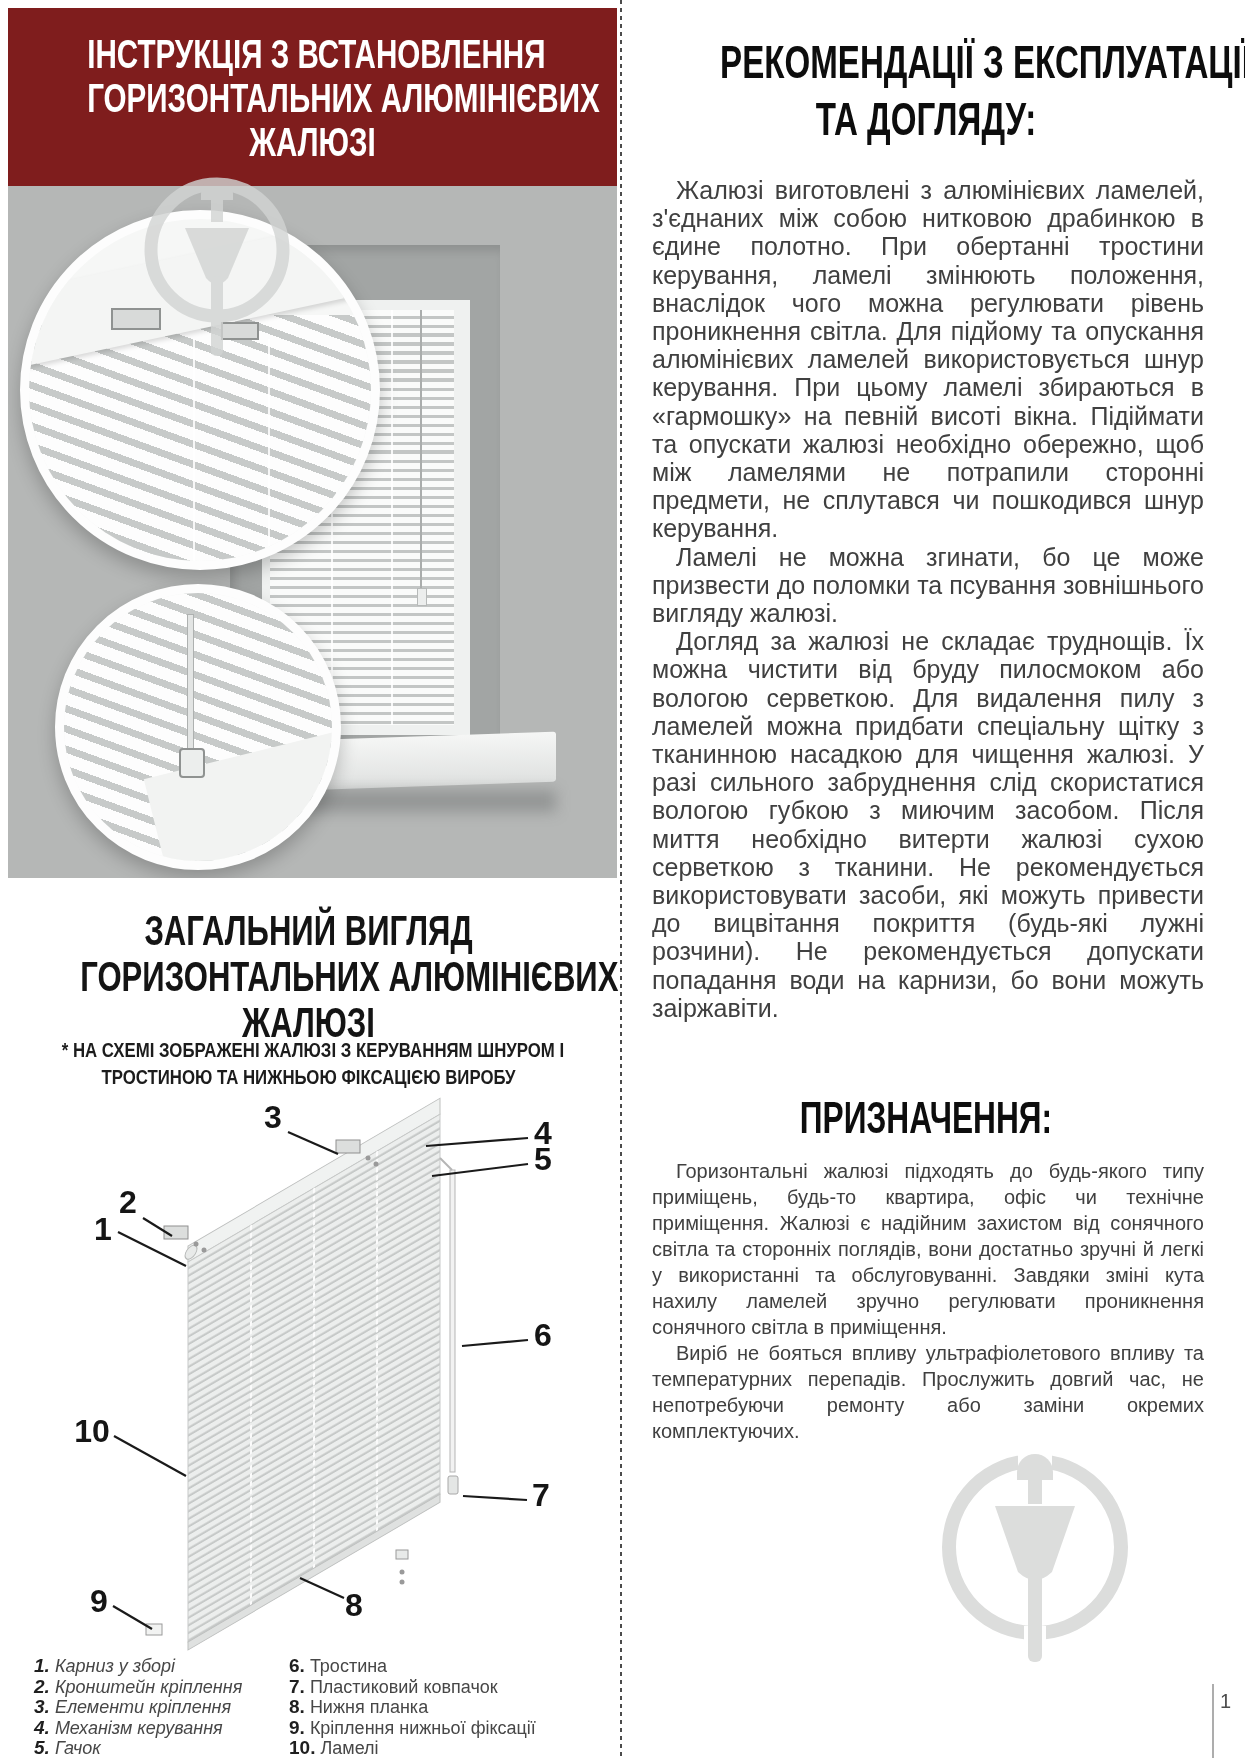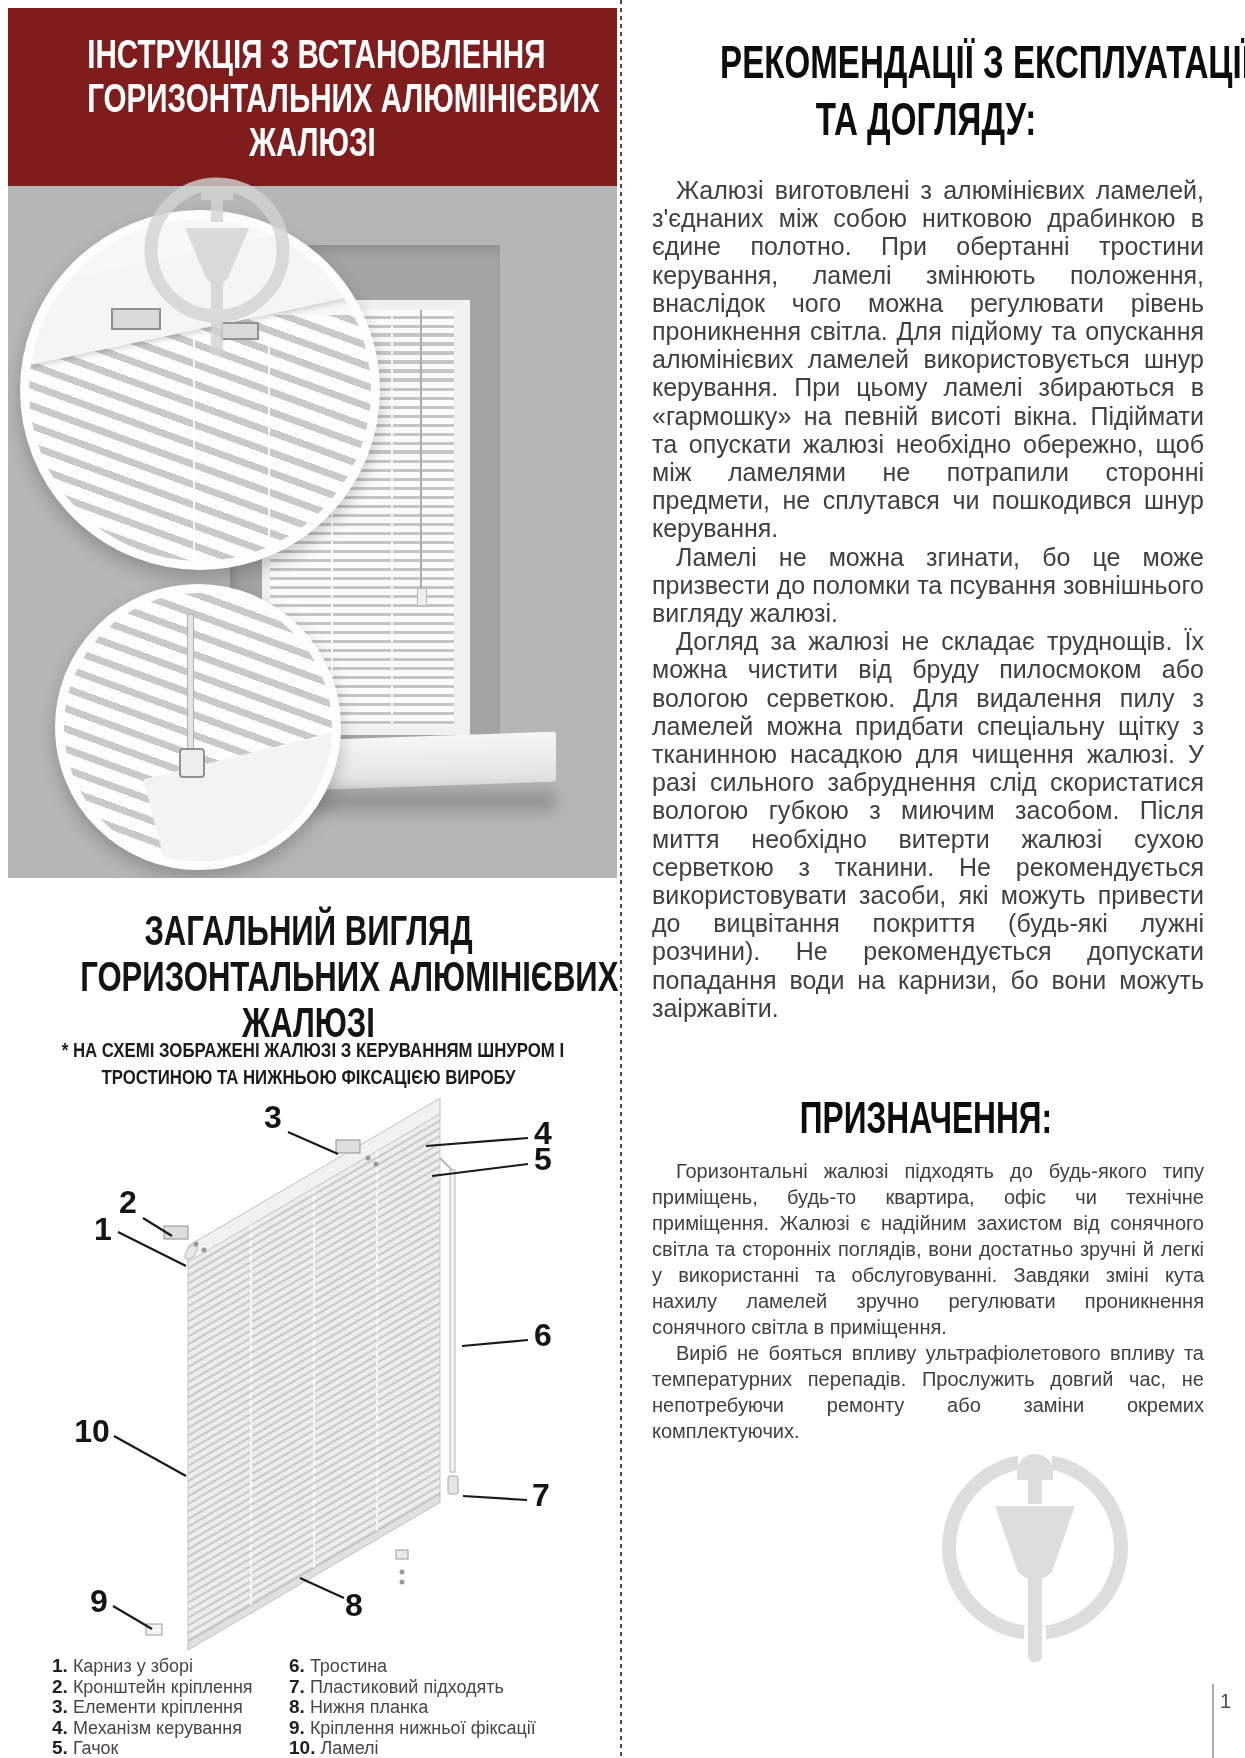--- a/index.html
+++ b/index.html
@@ -40,21 +40,21 @@
   .ovw-title{left:0;top:908px;width:617px;text-align:center;color:#141414;font-weight:700;
              font-size:42px;line-height:46px;transform:scaleX(.74);transform-origin:50% 50%;white-space:nowrap;}
   .note{left:0;top:1036px;width:617px;text-align:center;color:#1c1c1c;font-weight:700;
         font-size:21px;line-height:27px;transform:scaleX(.8);transform-origin:50% 50%;white-space:nowrap;}
   .diagram{left:0;top:1080px;}
   .dn{font:700 32px "Liberation Sans",sans-serif;fill:#151515;}
   .ldr{stroke:#1a1a1a;stroke-width:2.2;}
 
   .legend-col{top:1656px;font-size:18px;line-height:20.6px;color:#474747;}
   .legend-col b{color:#1f1f1f;font-size:19px;}
-  .lg1{left:52px;width:255px;}
+  .lg1{left:34px;width:255px;font-style:italic;}
   .lg2{left:289px;width:305px;}
 
   
   .divider{left:620px;top:0;width:2px;height:1758px;
            background:repeating-linear-gradient(180deg,#4c4c4c 0 4px,transparent 4px 8px);}
 
   
   .care-title{left:640px;top:34px;width:572px;text-align:center;color:#0d0d0d;font-weight:700;
               font-size:46px;line-height:57px;transform:scaleX(.72);transform-origin:50% 50%;white-space:nowrap;z-index:2;}
   .purpose-title{left:640px;top:1092px;width:572px;text-align:center;color:#0d0d0d;font-weight:700;
@@ -191,21 +191,21 @@
 
   <div class="abs legend-col lg1">
     <div><b>1.</b> <span>Карниз у зборі</span></div>
     <div><b>2.</b> <span>Кронштейн кріплення</span></div>
     <div><b>3.</b> <span>Елементи кріплення</span></div>
     <div><b>4.</b> <span>Механізм керування</span></div>
     <div><b>5.</b> <span>Гачок</span></div>
   </div>
   <div class="abs legend-col lg2">
     <div><b>6.</b> <span>Тростина</span></div>
-    <div><b>7.</b> <span>Пластиковий підходять</span></div>
+    <div><b>7.</b> <span>Пластиковий ковпачок</span></div>
     <div><b>8.</b> <span>Нижня планка</span></div>
     <div><b>9.</b> <span>Кріплення нижньої фіксації</span></div>
     <div><b>10.</b> <span>Ламелі</span></div>
   </div>
 
   <div class="abs divider"></div>
 
   <div class="abs care-title">
     <div>РЕКОМЕНДАЦІЇ З ЕКСПЛУАТАЦІЇ</div>
     <div>ТА ДОГЛЯДУ:</div>

